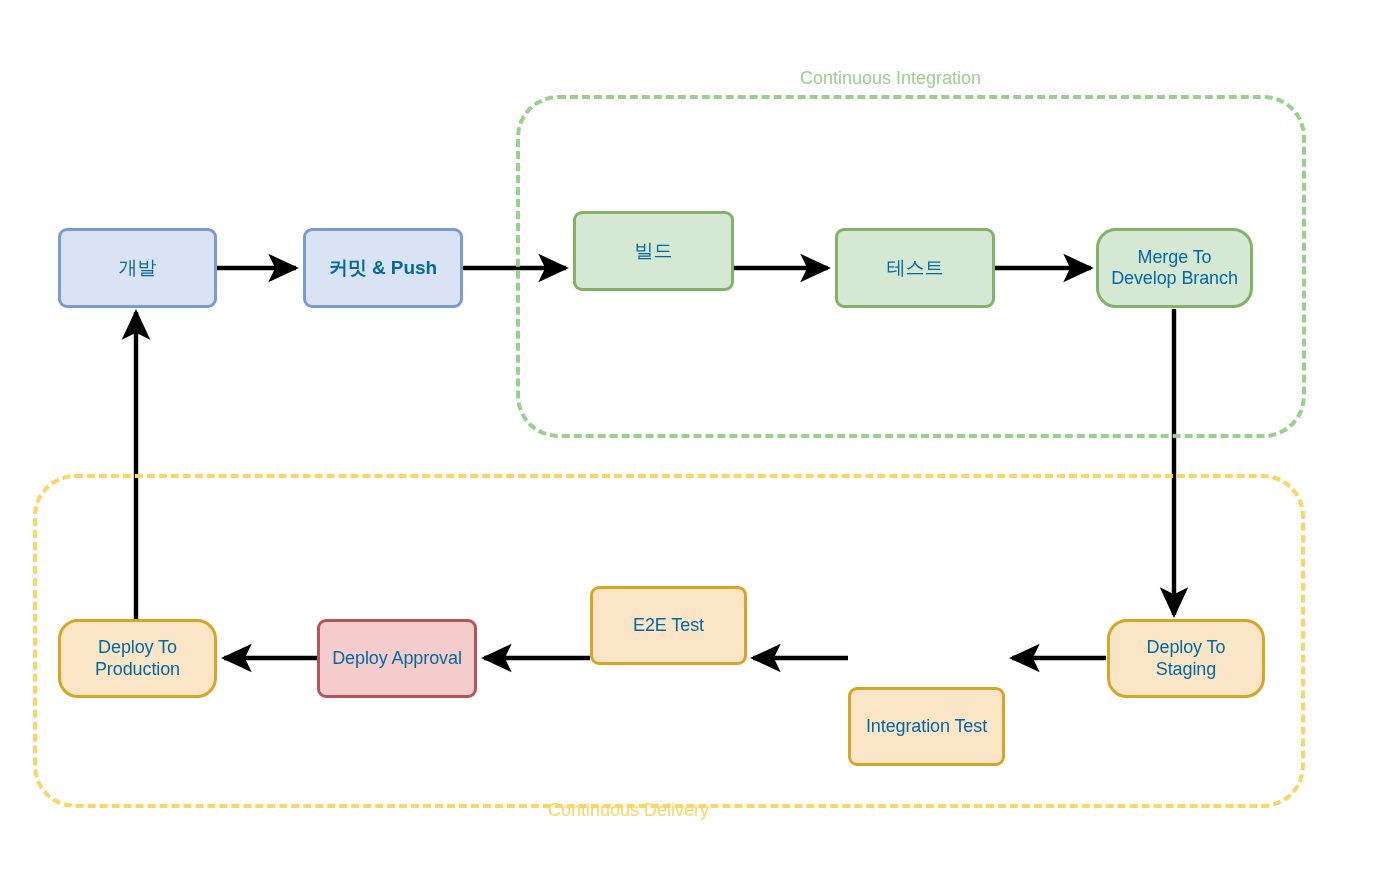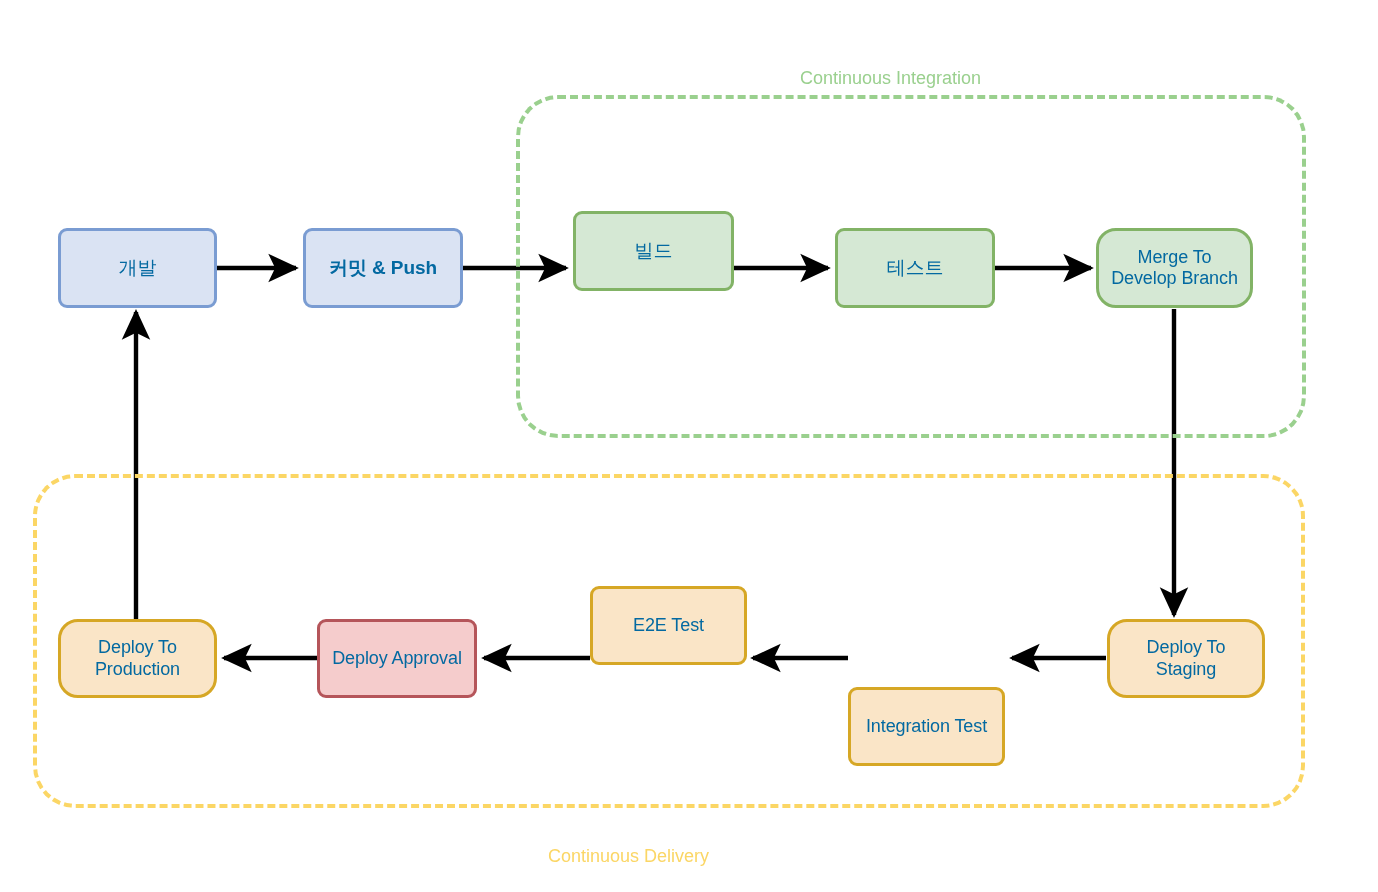--- a/index.html
+++ b/index.html
@@ -67,21 +67,21 @@
 <body>
 
 <div id="canvas">
 
   <div class="group-frame" id="frame-ci" style="left:516px; top:95px; width:790px; height:343px; border-color:#9ad08e;"></div>
 
   <div class="group-frame" id="frame-cd" style="left:33px; top:474px; width:1272px; height:334px; border-color:#fbd665;"></div>
 
   <div class="group-label" id="label-ci" style="left:800px; top:68px; color:#9ad08e;">Continuous Integration</div>
 
-  <div class="group-label" id="label-cd" style="left:548px; top:846px; color:#fbd665;">Continuous Delivery</div>
+  <div class="group-label" id="label-cd" style="left:548px; top:800px; color:#fbd665;">Continuous Delivery</div>
 
   <svg id="diagram-svg" viewBox="0 0 1378 892">
     <defs>
       <marker id="arrow-head" viewBox="0 0 12 12" refX="10.5" refY="6" markerWidth="7.2" markerHeight="7.2" orient="auto-start-reverse">
         <path d="M 0 0.6 L 11.6 6 L 0 11.4 L 2.6 6 Z" fill="#000000"></path>
       </marker>
     </defs>
 
     <g stroke="#000000" stroke-width="4.4" fill="none" marker-end="url(#arrow-head)">
       <line x1="217" y1="268" x2="296" y2="268"></line>

